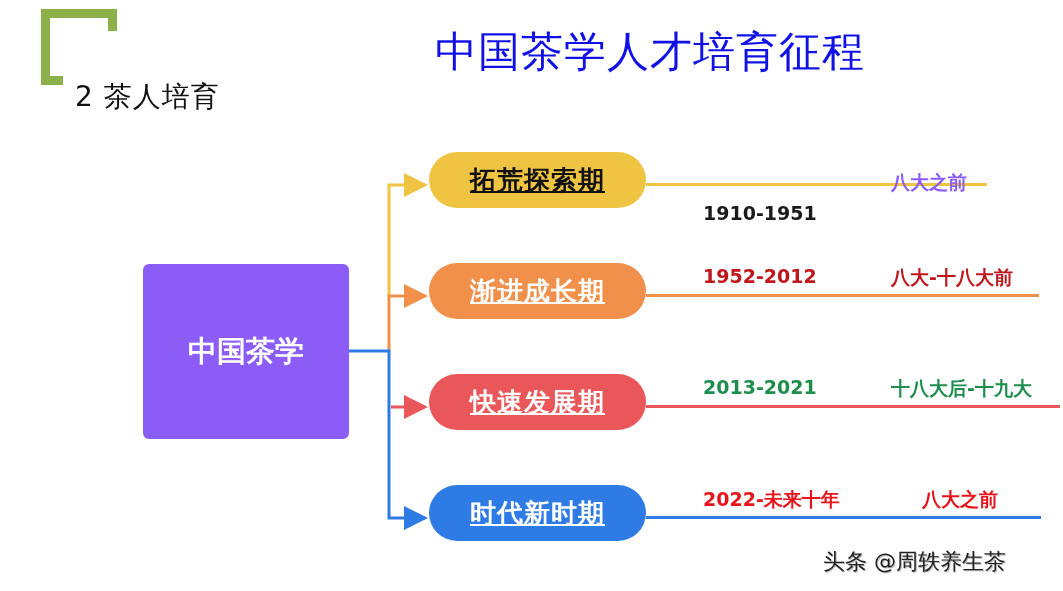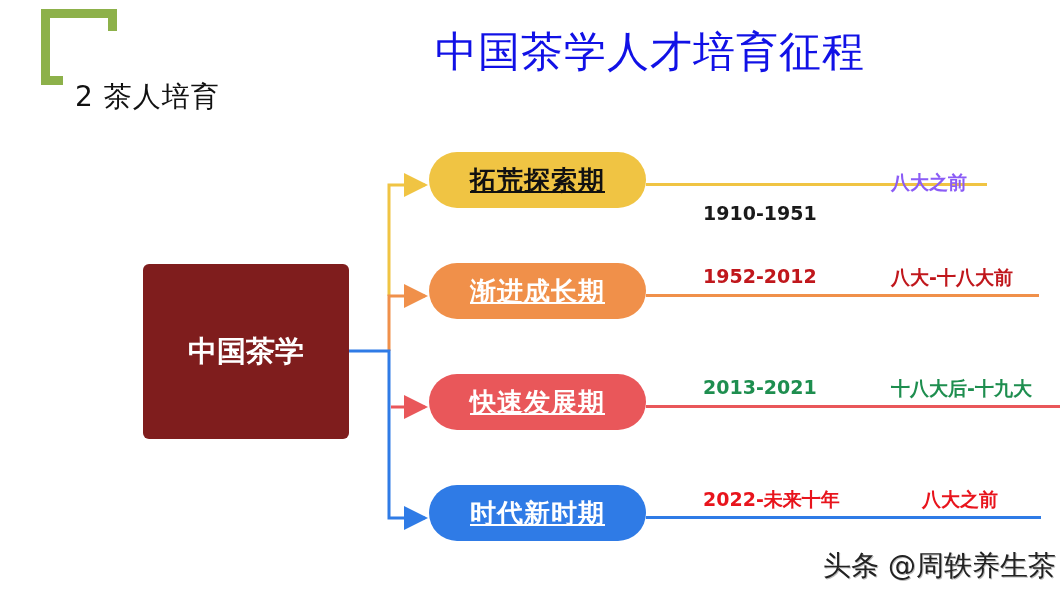--- a/index.html
+++ b/index.html
@@ -5,28 +5,28 @@
   html, body { margin:0; padding:0; }
   body { width:1063px; height:591px; background:#ffffff; position:relative; overflow:hidden;
          font-family:"DejaVu Sans","Liberation Sans",sans-serif; }
   .bracket { position:absolute; left:41px; top:9px; width:76px; height:76px; }
   .bracket .v { position:absolute; left:0; top:0; width:9px; height:76px; background:#8db14a; }
   .bracket .h { position:absolute; left:0; top:0; width:76px; height:9px; background:#8db14a; }
   .bracket .r { position:absolute; left:67px; top:0; width:9px; height:22px; background:#8db14a; }
   .bracket .b { position:absolute; left:0; top:67px; width:22px; height:9px; background:#8db14a; }
   .section-label { position:absolute; left:75px; top:42px; font-size:28px; color:#111; font-weight:500; letter-spacing:1px; white-space:nowrap;margin-top:36px; }
   .main-title { position:absolute; left:435px; top:24px; font-size:42px; font-weight:normal; color:#1111e6; letter-spacing:1px; white-space:nowrap; }
-  .root { position:absolute; left:143px; top:264px; width:206px; height:175px; background:#7f1d1d; border-radius:6px;
+  .root { position:absolute; left:143px; top:264px; width:206px; height:175px; background:#8b5cf6; border-radius:6px;
           color:#fff; font-weight:bold; font-size:29px; line-height:43px; display:flex; flex-direction:column; align-items:center; justify-content:center; }
   .pill { position:absolute; left:429px; width:217px; height:56px; border-radius:33px; display:flex; align-items:center; justify-content:center;
           font-size:26px; font-weight:bold; letter-spacing:1px;text-decoration:underline; }
   .date { position:absolute; font-size:19px; font-weight:bold; white-space:nowrap; }
   .era { position:absolute; font-size:19px; font-weight:bold; white-space:nowrap; }
   .uline { position:absolute; height:3px; }
-  .watermark { position:absolute; left:823px; top:547px; font-size:28px; color:#222; white-space:nowrap; text-shadow:1px 1px 0 #bbb; }
+  .watermark { position:absolute; left:823px; top:547px; font-size:22px; color:#222; white-space:nowrap; text-shadow:1px 1px 0 #bbb; }
   svg.conn { position:absolute; left:0; top:0; }
 </style>
 </head>
 <body>
 
 <div class="bracket">
   <div class="v"></div>
     <div class="h"></div>
     <div class="r"></div>
     <div class="b"></div>

